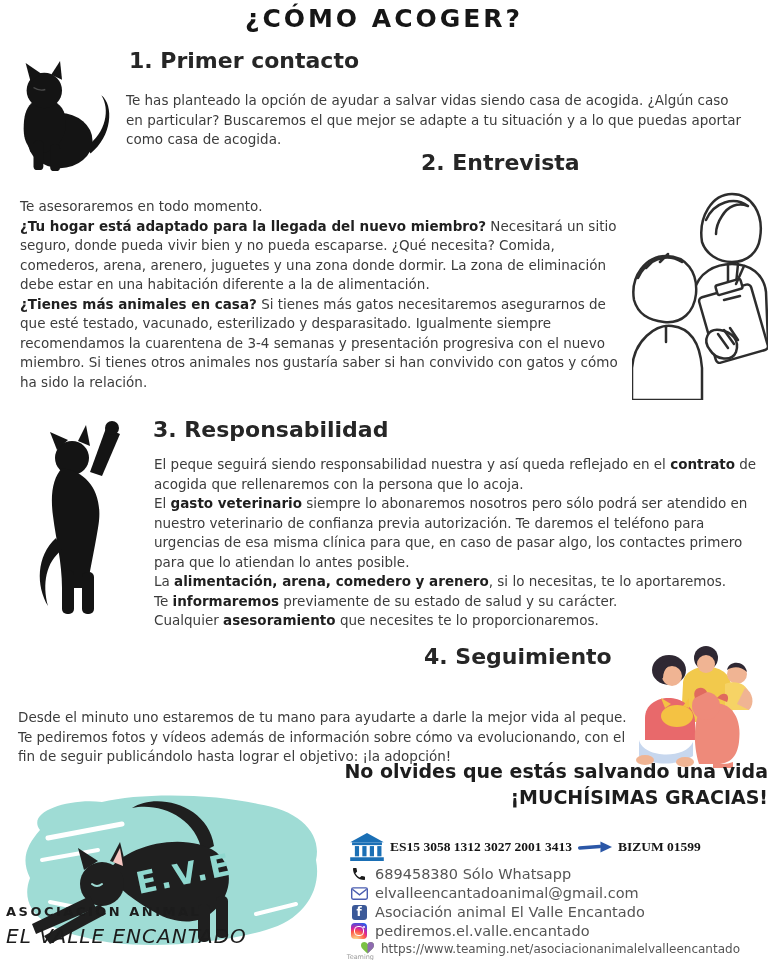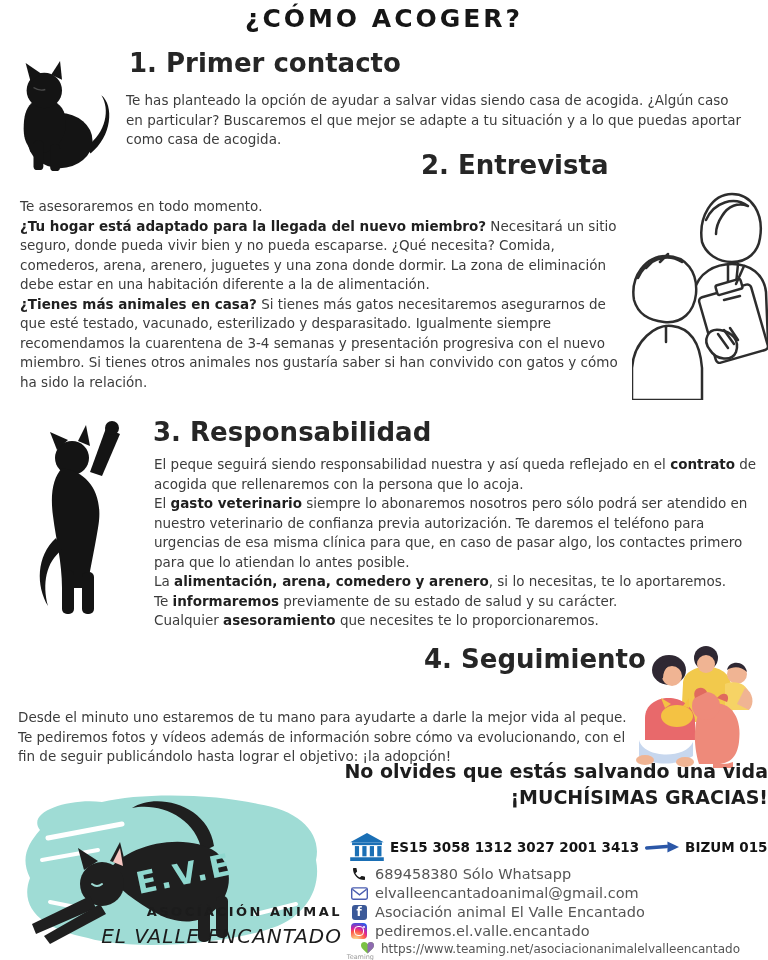--- a/index.html
+++ b/index.html
@@ -6,51 +6,51 @@
   .page{
     position:relative;width:768px;height:960px;background:#ffffff;
     font-family:"DejaVu Sans","Liberation Sans",sans-serif;color:#3d3d3d;
     overflow:hidden;margin:0 auto;
   }
   .title{
     position:absolute;top:4px;left:0;width:100%;text-align:center;
     font-size:25px;font-weight:800;color:#161616;letter-spacing:3px;
   }
   .h2{
-    position:absolute;font-size:26px;font-weight:800;color:#262626;white-space:nowrap;
+    position:absolute;font-size:22px;font-weight:800;color:#262626;white-space:nowrap;
   }
   .body{
     font-size:13.5px;line-height:19.5px;color:#3c3c3c;margin:0;
   }
   .body b{color:#1f1f1f;}
   .abs{position:absolute;}
   .flow p{margin:0;}
   .closing{
     position:absolute;left:0;width:100%;text-align:right;
     font-weight:800;color:#1d1d1d;font-size:19px;line-height:26px;
   }
   
   .contact{position:absolute;left:350px;top:833px;width:414px;}
   .crow{display:flex;align-items:center;gap:7px;margin-bottom:3px;}
   .crow .txt{font-size:14.5px;color:#555;}
-  .bankrow{display:flex;align-items:center;gap:6px;margin-bottom:5px;}
+  .bankrow{display:flex;align-items:center;gap:6px;margin-bottom:5px;font-family:Liberation Serif, serif;}
   .bankrow .num{font-size:13.5px;font-weight:800;color:#141414;white-space:nowrap;}
   .icn{flex:0 0 auto;display:flex;align-items:center;justify-content:center;}
   .fb{width:15px;height:15px;background:#3b5998;border-radius:3px;color:#fff;
       font-size:12px;font-weight:700;display:flex;align-items:center;justify-content:center;line-height:1;}
   .ig{width:16px;height:16px;border-radius:4px;position:relative;
       background:radial-gradient(circle at 30% 110%, #fdf497 0%, #fd5949 45%, #d6249f 60%, #285AEB 90%);}
   .ig .lens{position:absolute;inset:3px;border:1.5px solid #fff;border-radius:4px;}
   .ig .dot{position:absolute;right:2.5px;top:2.5px;width:2px;height:2px;background:#fff;border-radius:50%;}
   .teamwrap{display:flex;flex-direction:column;align-items:flex-end;width:24px;}
   .teamlbl{font-size:6.5px;color:#9a9a9a;margin-top:-1px;}
   .urltxt{font-size:12px;color:#555;}
   
   .logo{position:absolute;left:6px;top:786px;width:336px;height:174px;}
-  .logo-texts{position:absolute;left:0;width:100%;text-align:right;color:#1c1c1c;}
+  .logo-texts{position:absolute;left:0;width:100%;text-align:left;color:#1c1c1c;}
   .logo-l1{top:118px;font-size:13px;font-weight:800;letter-spacing:2.5px;}
   .logo-l2{top:138px;font-size:20px;font-weight:400;font-style:italic;letter-spacing:1px;}
 </style>
 </head>
 <body>
 
 <div class="page">
 
   <div class="title">¿CÓMO ACOGER?</div>
 

